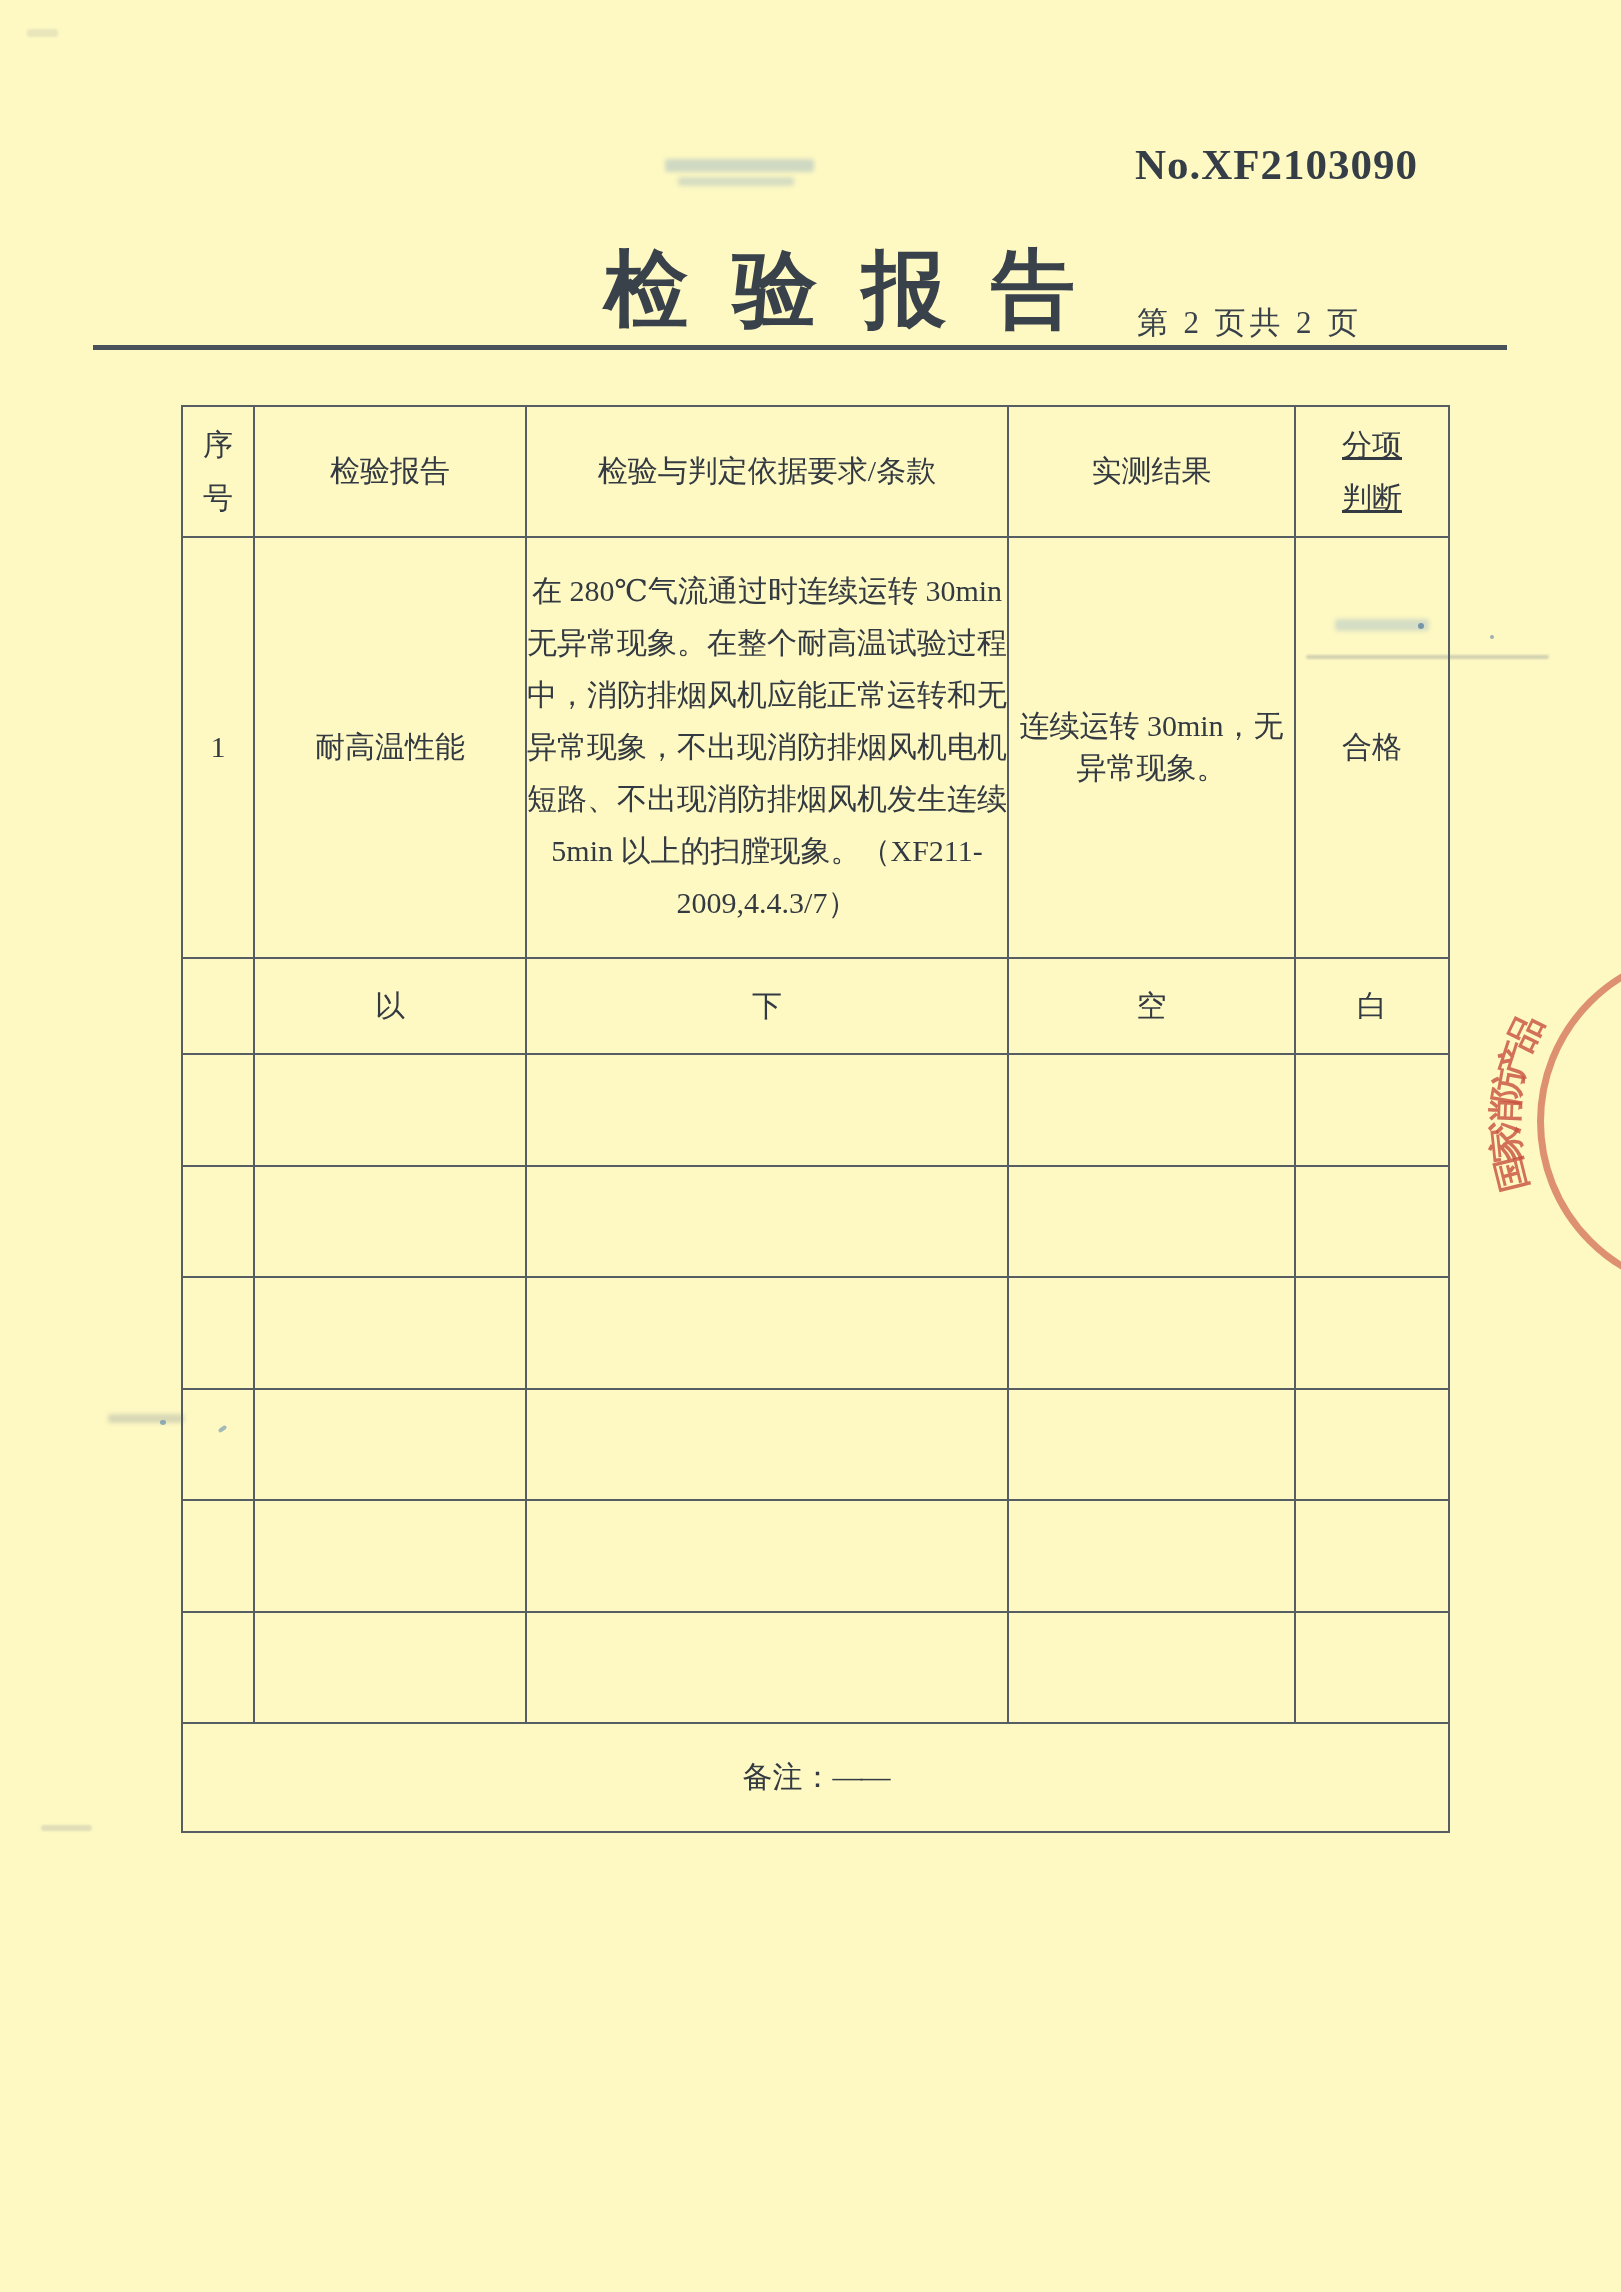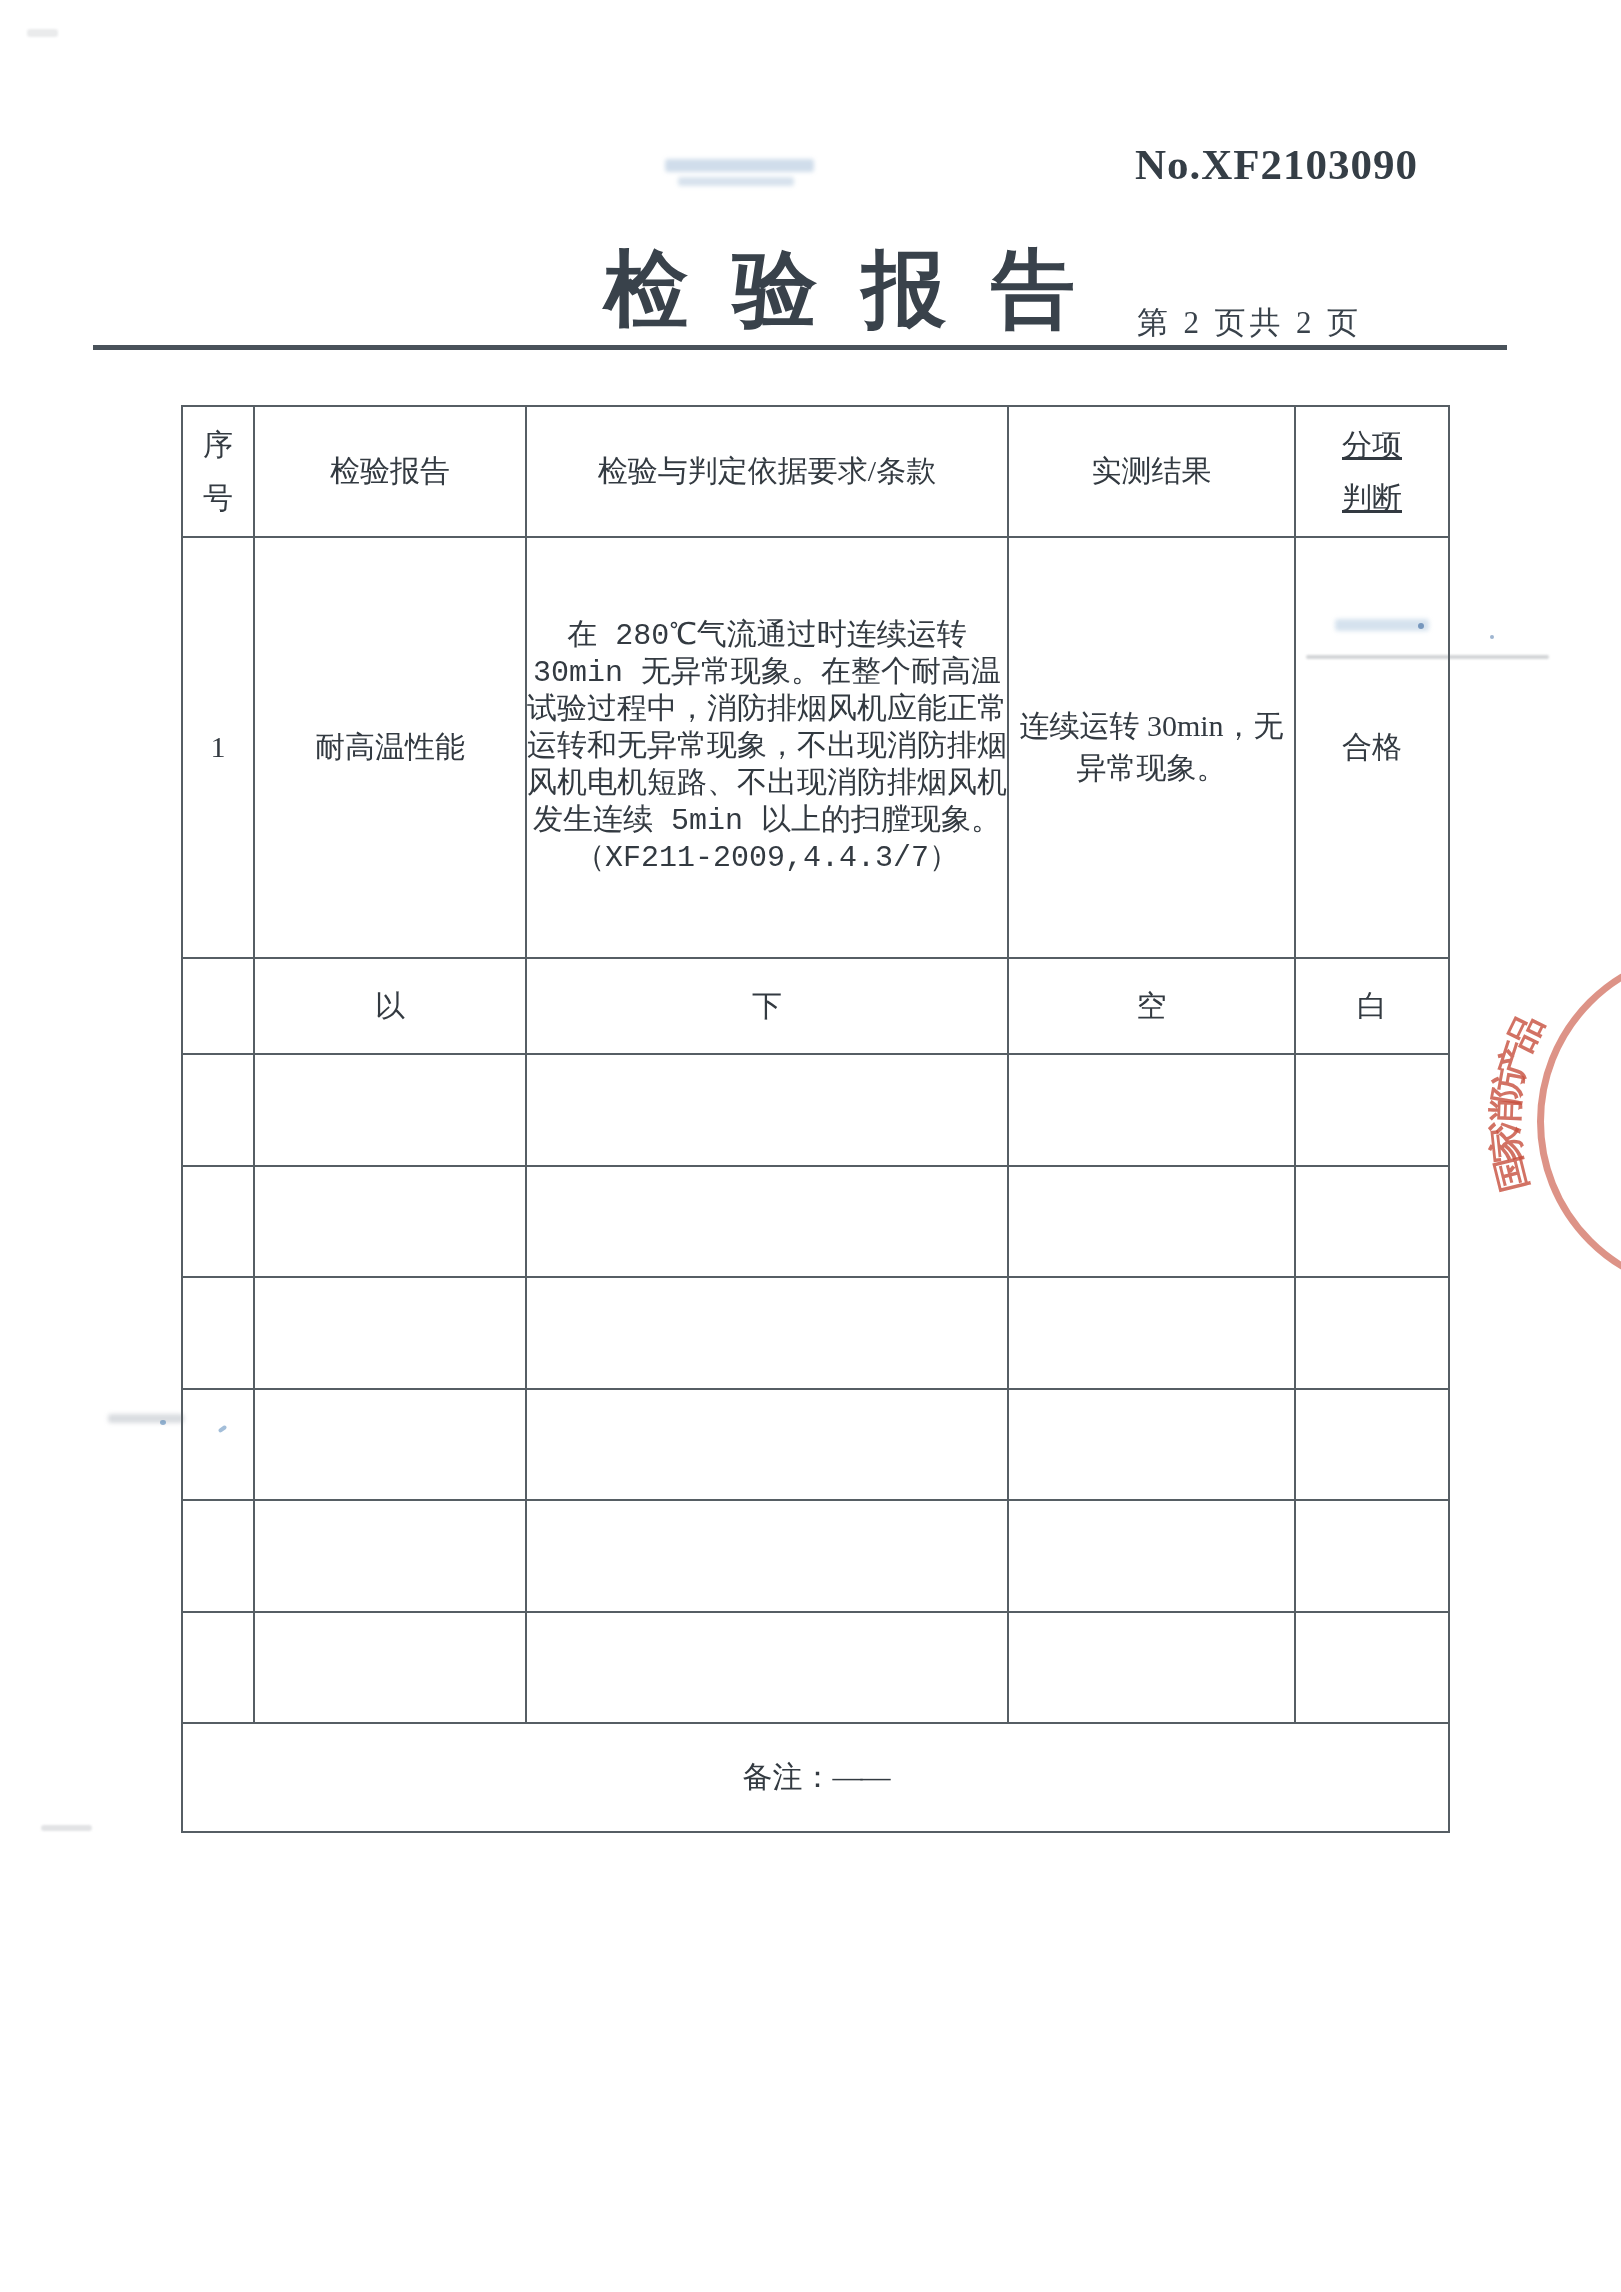--- a/index.html
+++ b/index.html
@@ -1,19 +1,19 @@
 <!DOCTYPE html>
 <html><head>
 <meta charset="utf-8">
 <style>
   html,body{margin:0;padding:0;background:#e8e8e8;}
   #page{
     position:relative;
     width:1621px;height:2293px;
-    background:#ffffff;
+    background:#fef9c3;
     overflow:hidden;
     font-family:"Liberation Serif","DejaVu Serif",serif;
     color:#333a41;
   }
   
   .report-no{
     position:absolute;left:1135px;top:140px;
     font-size:43px;font-weight:bold;letter-spacing:1px;color:#353e46;
   }
   .doc-title{
@@ -48,23 +48,22 @@
   }
   .row-header{height:131px;}
   .row-main{height:419px;}
   .row-blank{height:96px;}
   .row-empty{height:111px;}
   .row-remark{height:108px;}
   .stack-1{display:inline-block;width:1.15em;word-break:break-all;line-height:1.75;}
   .stack-2{display:inline-block;width:2.3em;word-break:break-all;line-height:1.75;text-decoration:underline;}
   td.req-cell{
     text-align:justify;
-    font-size:29px;line-height:37px;
+    font-size:29px;line-height:52px;
     padding:0 14.7px 0 16.7px;
-    font-family:Liberation Mono, monospace;
   }
   td.result-cell{
     text-align:left;
     font-size:29px;line-height:42px;
     padding:0 7.8px 0 11.8px;
     margin-top:37px;
   }
   td.item-cell,td.no-cell,td.judge-cell{font-size:29px;}
   td.blank-cell{font-size:29px;color:#454d54;}
   td.remark-cell{

